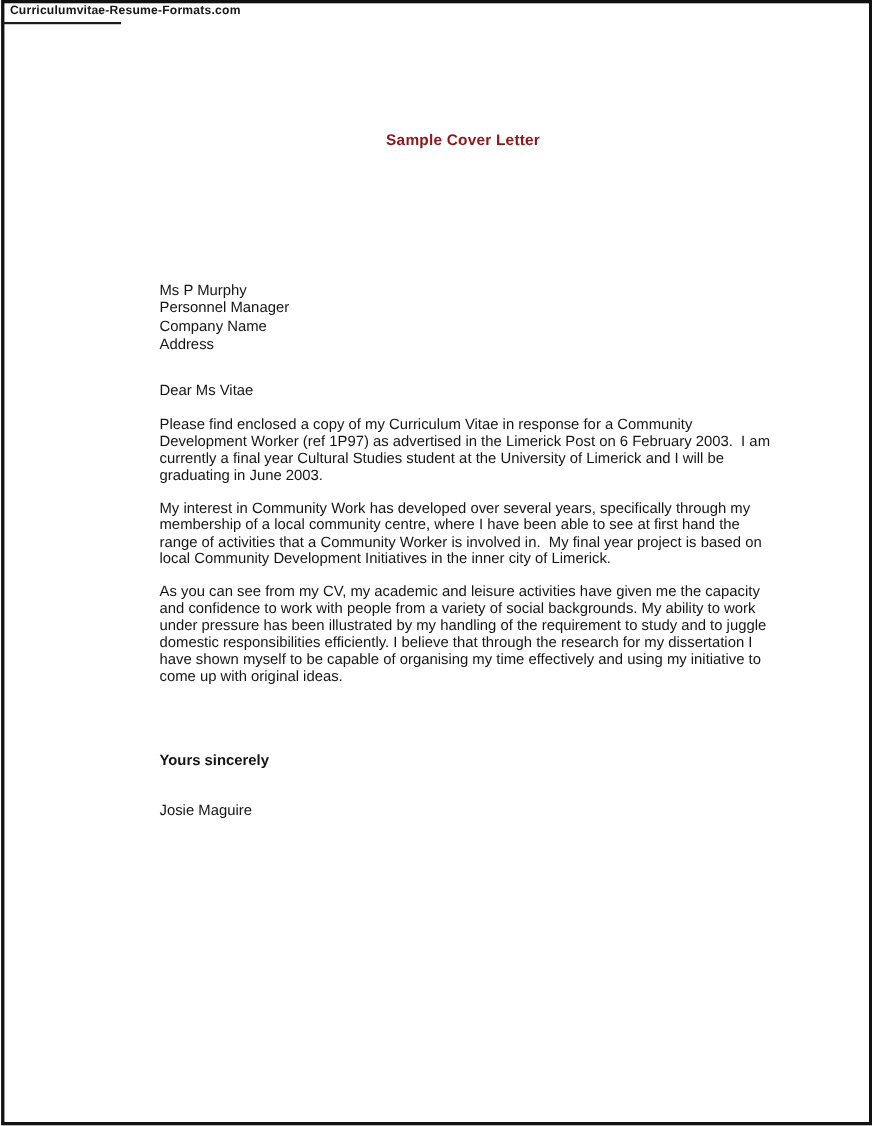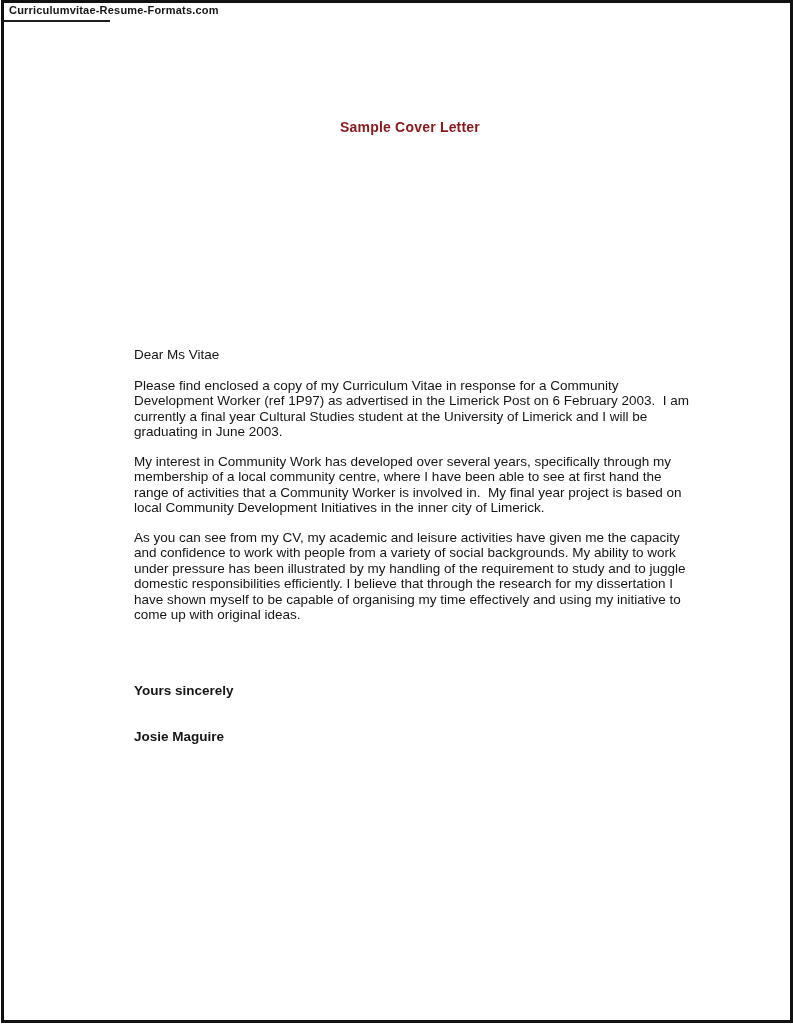--- a/index.html
+++ b/index.html
@@ -26,21 +26,21 @@
     color: #161616;
   }
   .header-underline {
     position: absolute;
     left: 3px; top: 20px;
     width: 107px; height: 2px;
     background: #1d1d1d;
   }
   .letter {
     position: absolute;
-    left: 134px; top: 0;
+    left: 145px; top: 0;
     width: 552px; height: 748px;
     font-size: 13.5px;
     color: #151515;
   }
   .title {
     position: absolute;
     top: 119px; left: 0;
     width: 100%;
     text-align: center;
     font-weight: bold;
@@ -74,37 +74,41 @@
   .para-1 { top: 378px; }
   .para-2 { top: 454px; }
   .para-3 { top: 530px; }
   .para-4 { top: 637px; }
   .closing {
     position: absolute;
     top: 683px; left: 0; font-weight: bold;
   }
   .signature {
     position: absolute;
-    top: 729px; left: 0; font-weight: bold;
+    top: 729px; left: 0;
   }
 </style>
 </head>
 <body>
 
 <div class="frame"></div>
 
 <div class="site-header">Curriculumvitae-Resume-Formats.com</div>
 
 <div class="header-underline"></div>
 
 <div class="letter">
 
   <div class="title">Sample Cover Letter</div>
 
 
+  <div class="recipient">Ms P Murphy
+Personnel Manager
+Company Name
+Address</div>
 
   <div class="salutation">Dear Ms Vitae</div>
 
   <div class="para para-1">Please find enclosed a copy of my Curriculum Vitae in response for a Community
 Development Worker (ref 1P97) as advertised in the Limerick Post on 6 February 2003.  I am
 currently a final year Cultural Studies student at the University of Limerick and I will be
 graduating in June 2003.</div>
 
   <div class="para para-2">My interest in Community Work has developed over several years, specifically through my
 membership of a local community centre, where I have been able to see at first hand the

